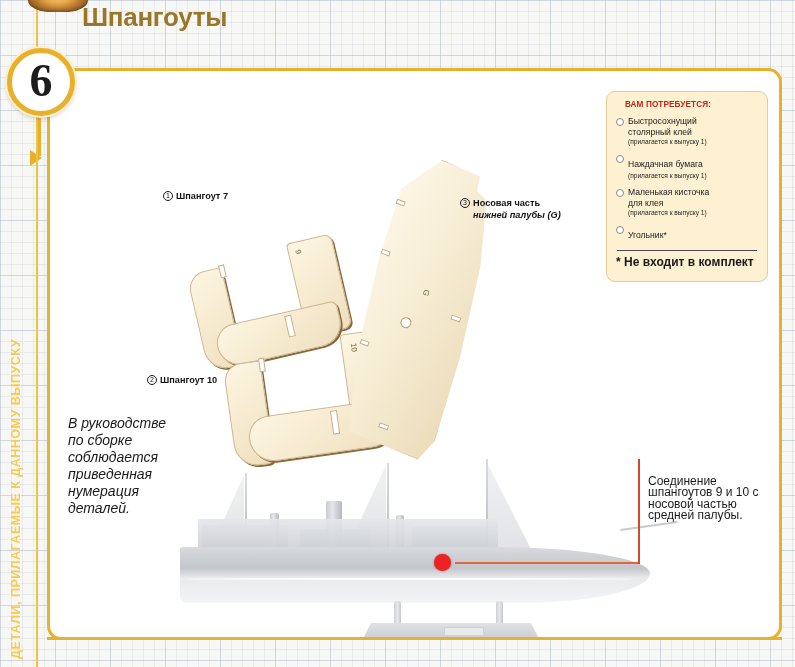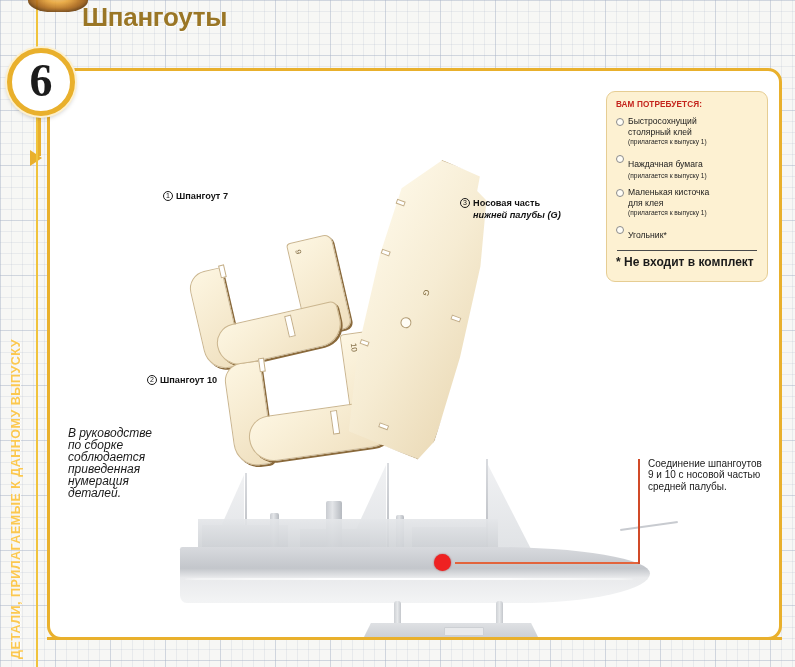--- a/index.html
+++ b/index.html
@@ -118,21 +118,21 @@
   
   #requirements-box {
     position: absolute; left: 556px; top: 20px; width: 162px; height: 191px;
     background: #fdf1d2;
     border: 1.5px solid #e6cd93;
     border-radius: 9px;
     padding: 8px 9px 6px 9px;
   }
   #requirements-title {
     color: #c4241c; font-weight: bold; font-size: 8.2px;
-    letter-spacing: .1px; margin-bottom: 7px;
+    letter-spacing: .1px; margin-bottom: 7px; margin-left: 9px;
   }
   .req-item { display: flex; gap: 4px; margin-bottom: 7px; }
   .req-bullet {
     flex: 0 0 auto;
     width: 8px; height: 8px; border-radius: 50%;
     border: 1px solid #8b8b8b; background: #fffdf6;
     margin-top: 1.5px;
   }
   .req-text { flex: 1 1 auto; }
   .req-label {
@@ -160,29 +160,29 @@
     line-height: 8.5px; text-align: center;
     vertical-align: 1px; margin-right: 3px;
   }
   #label-frame9  { left: 113px; top: 119px; }
   #label-frame10 { left:  97px; top: 303px; }
   #label-deck    { left: 410px; top: 126px; }
   #label-deck .cont { display: block; padding-left: 13px; font-style: italic; }
 
   
   #numbering-note {
-    position: absolute; left: 18px; top: 356px; width: 100px;
-    font-size: 12px; font-style: italic; color: #1a1a1a;
-    line-height: 12px;
+    position: absolute; left: 18px; top: 344px; width: 100px;
+    font-size: 14px; font-style: italic; color: #1a1a1a;
+    line-height: 17px;
   }
 
   
   #connection-callout {
-    position: absolute; left: 598px; top: 387px; width: 122px;
-    font-size: 10px; color: #1a1a1a; line-height: 11.4px;
+    position: absolute; left: 598px; top: 405px; width: 122px;
+    font-size: 12px; color: #1a1a1a; line-height: 11.4px;
   }
   #callout-vline {
     position: absolute; left: 588px; top: 388px;
     width: 2px; height: 105px; background: #d14a28;
   }
   #callout-hline {
     position: absolute; left: 405px; top: 491px;
     width: 185px; height: 1.6px; background: #e2643c;
   }
   #callout-dot {

